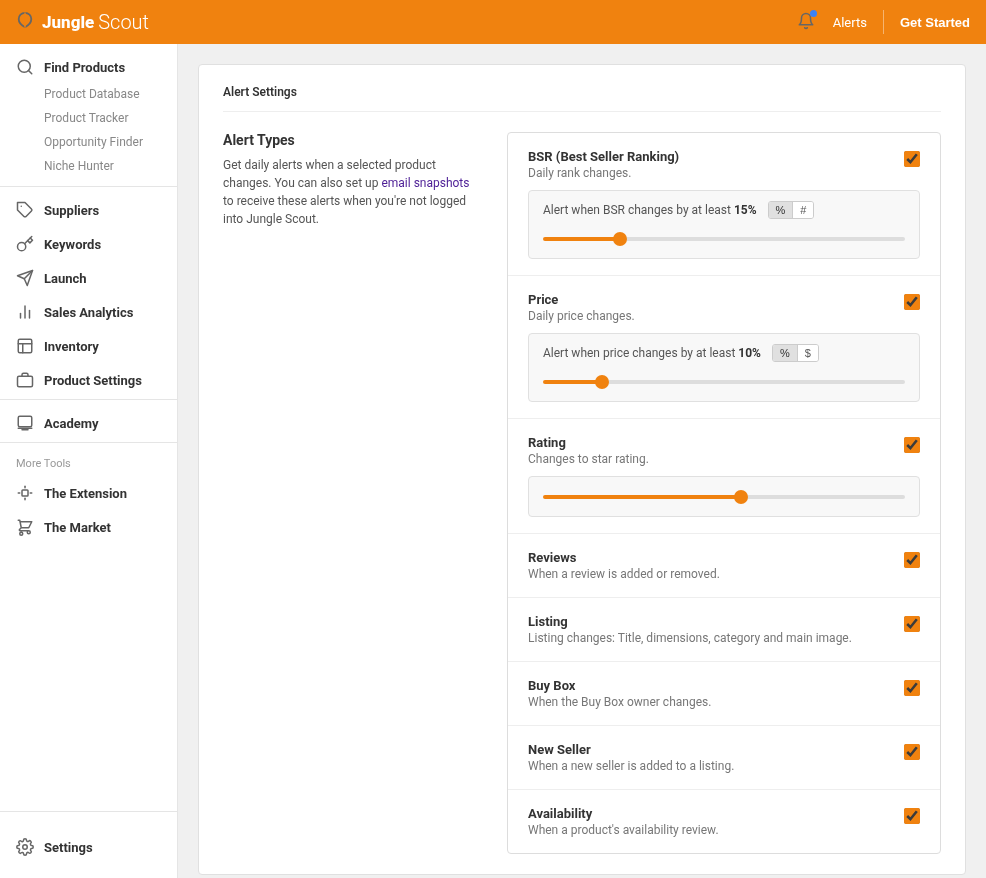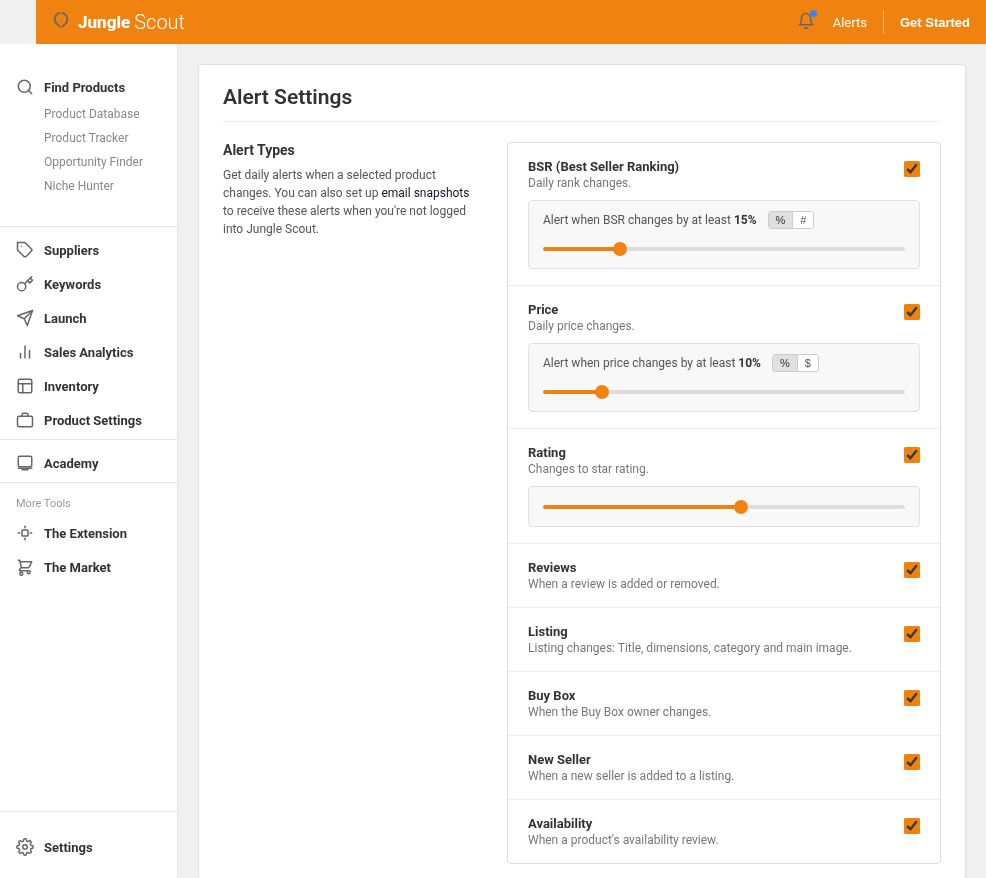--- a/index.html
+++ b/index.html
@@ -6,21 +6,20 @@
     body { font-family: -apple-system, BlinkMacSystemFont, 'Segoe UI', Roboto, sans-serif; font-size: 13px; background: #f0f0f0; display: flex; flex-direction: column; height: 878px; width: 986px; overflow: hidden; }
 
     
     .header {
       background: #f0820f;
       height: 44px;
       display: flex;
       align-items: center;
       padding: 0 16px;
       flex-shrink: 0;
-      margin-left: 36px;
     }
     .logo {
       display: flex;
       align-items: center;
       gap: 4px;
       font-size: 18px;
       font-weight: 700;
       color: white;
     }
     .header-right {
@@ -71,21 +70,21 @@
     .sidebar {
       width: 178px;
       background: white;
       border-right: 1px solid #e5e5e5;
       display: flex;
       flex-direction: column;
       overflow-y: auto;
       flex-shrink: 0;
     }
     .sidebar-section {
-      padding: 24px 0;
+      padding: 4px 0;
     }
     .sidebar-group-label {
       font-size: 13px;
       font-weight: 700;
       color: #333;
       padding: 10px 16px 6px;
       display: flex;
       align-items: center;
       gap: 10px;
       cursor: pointer;
@@ -125,21 +124,21 @@
       min-height: calc(878px - 44px);
     }
     .page-card {
       background: white;
       border: 1px solid #e0e0e0;
       border-radius: 4px;
       padding: 20px 24px;
       margin-bottom: 20px;
     }
     .page-title {
-      font-size: 21px;
+      font-size: 12px;
       font-weight: 600;
       color: #333;
       margin-bottom: 20px;
       border-bottom: 1px solid #eee;
       padding-bottom: 12px;
     }
 
     .alert-settings-layout {
       display: flex;
       gap: 24px;
@@ -153,21 +152,21 @@
       font-weight: 700;
       color: #333;
       margin-bottom: 8px;
     }
     .alert-types-desc {
       font-size: 12px;
       color: #555;
       line-height: 1.5;
     }
     .alert-types-desc a {
-      color: #0f172a;
+      color: #4c1d95;
       text-decoration: none;
       text-align: center;
     }
 
     .alert-options-panel {
       flex: 1;
       border: 1px solid #ddd;
       border-radius: 4px;
       padding: 0;
       overflow: hidden;

